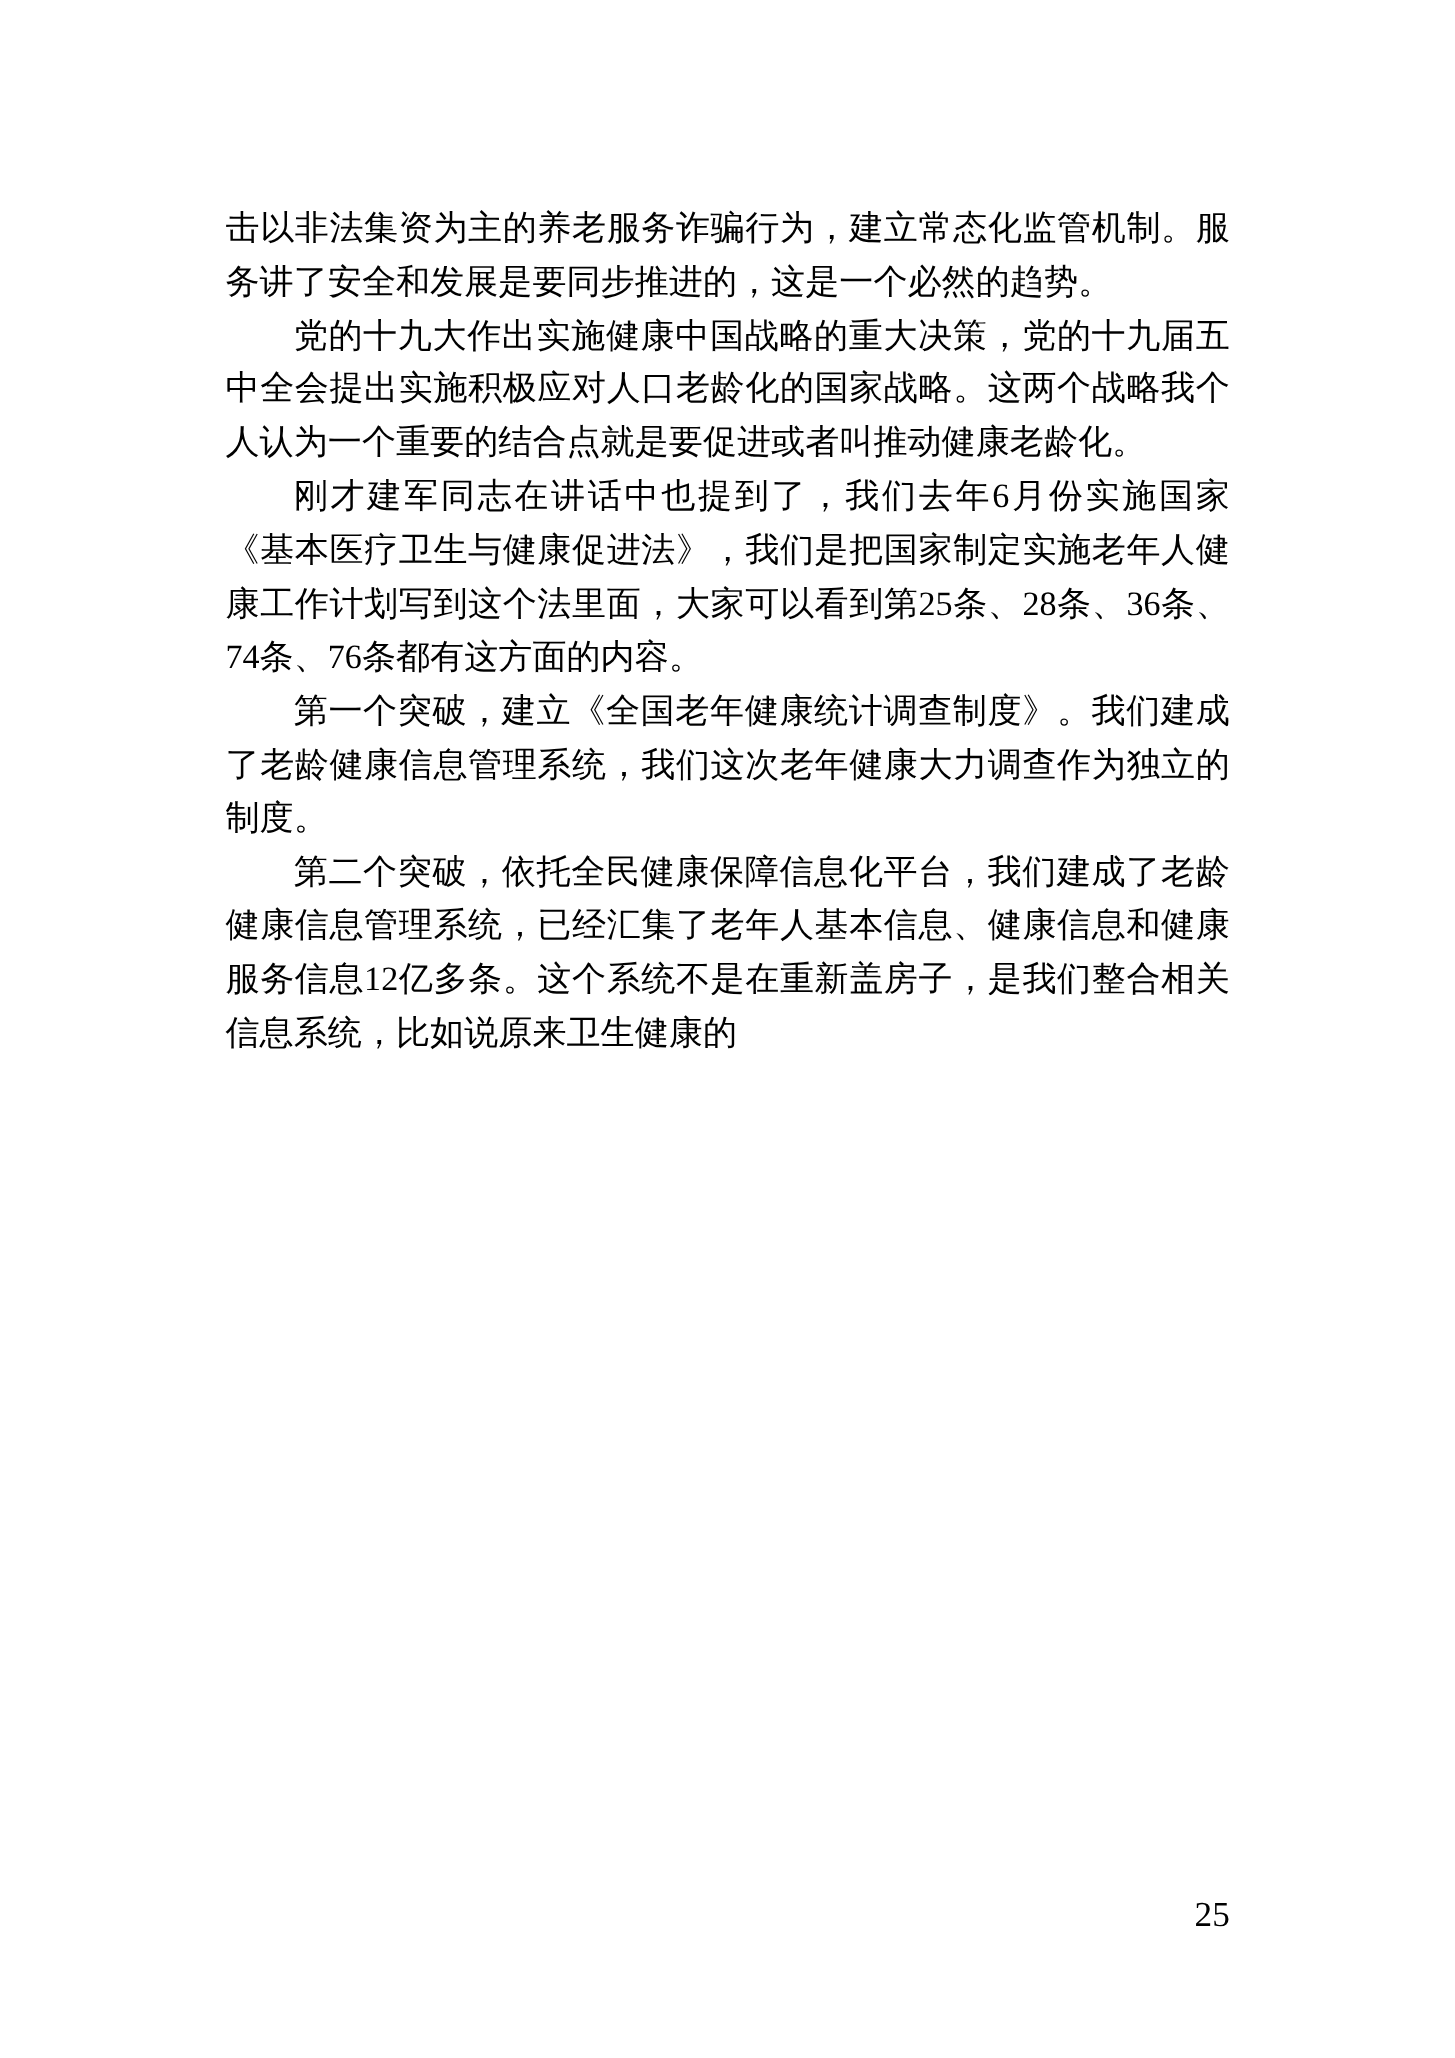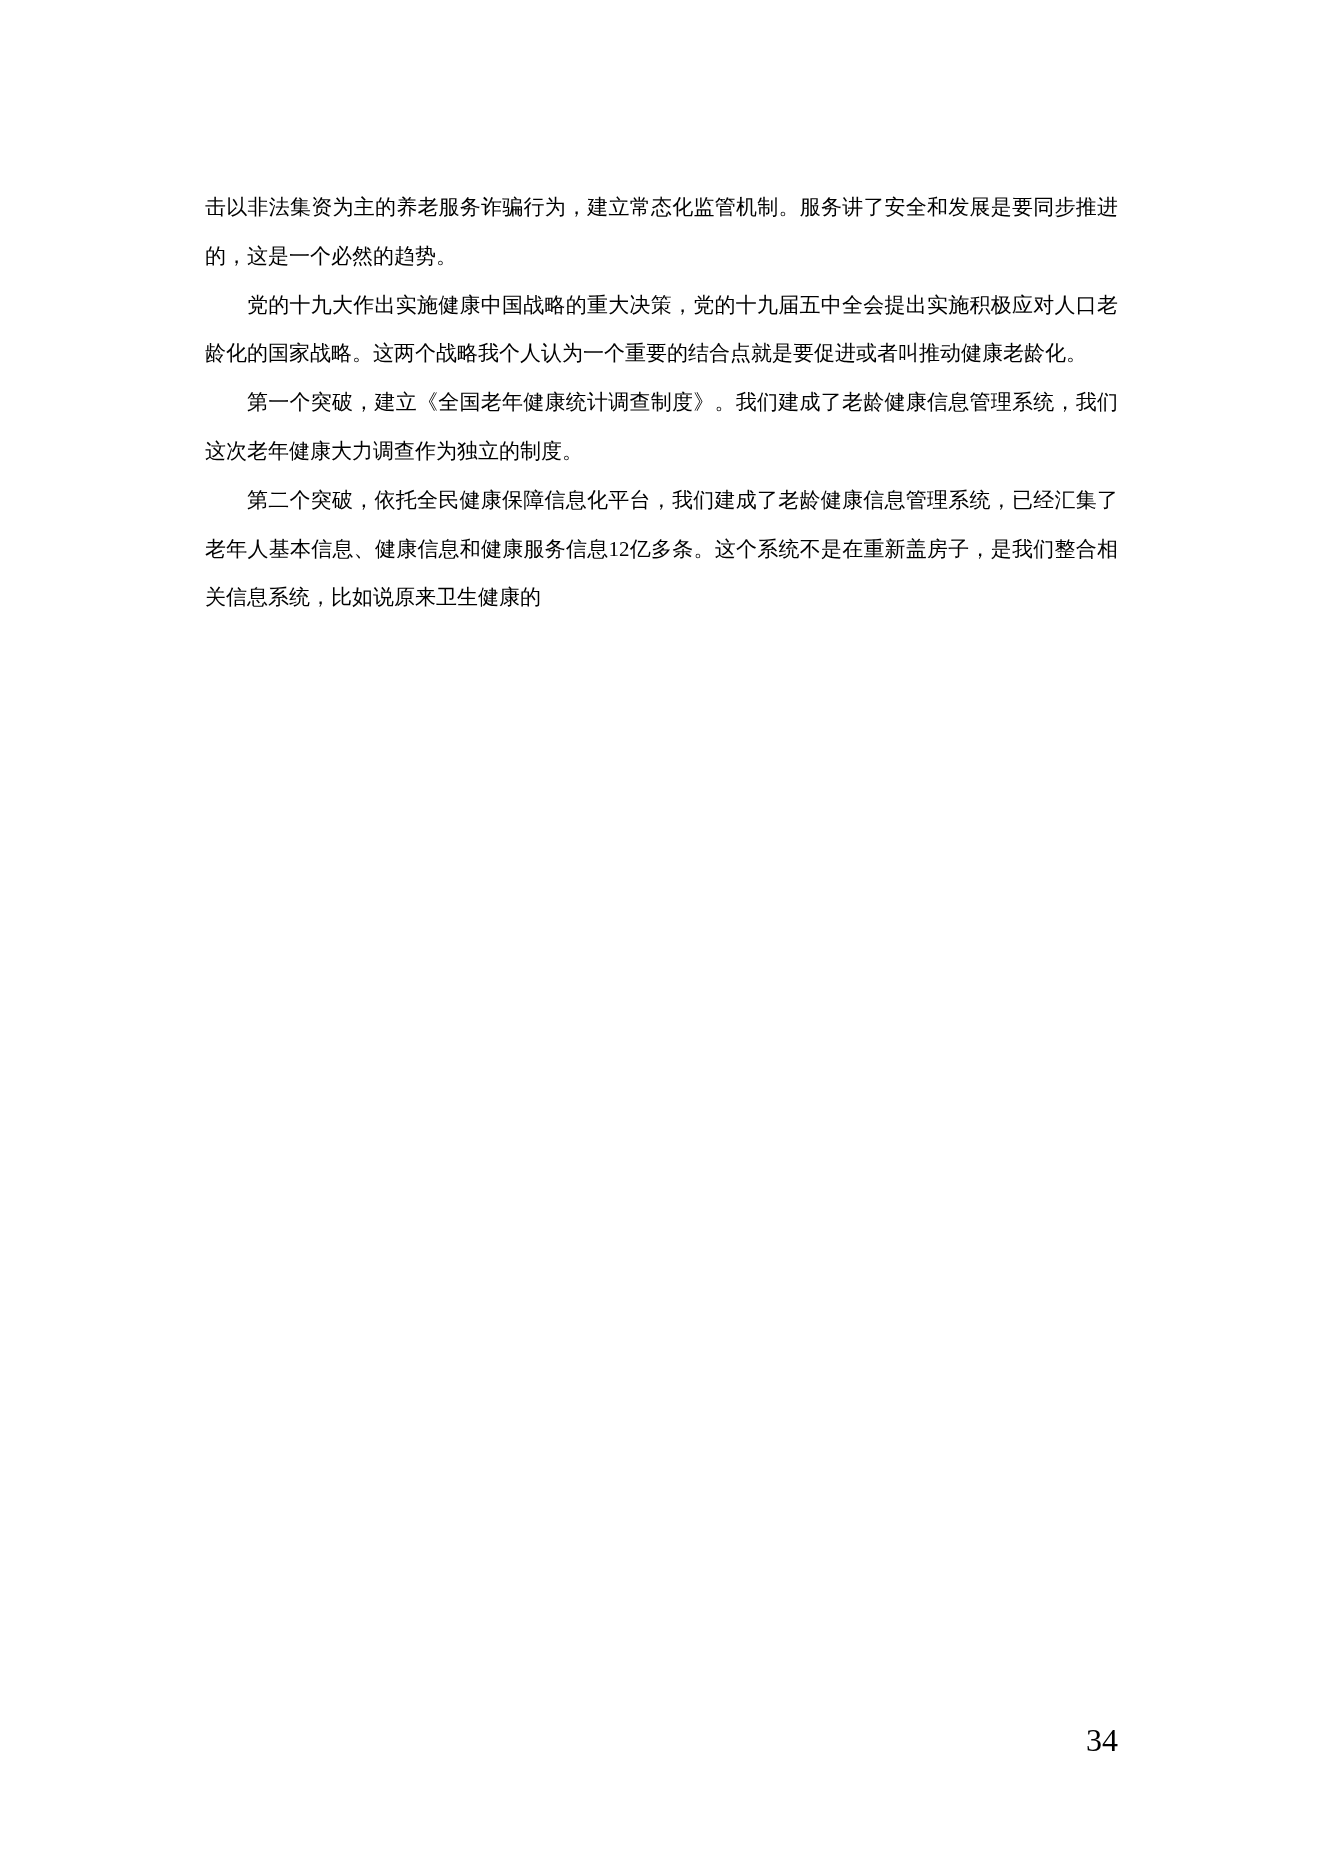--- a/index.html
+++ b/index.html
@@ -17,21 +17,21 @@
   }
   .page {
     position: absolute;
     inset: 0;
     padding: 183px 205px 0 205px;
     box-sizing: border-box;
     background: #ffffff;
   }
   p.body {
     margin: 0;
-    font-size: 21px;
+    font-size: 31px;
     line-height: 48.8px;
     text-align: justify;
     word-break: break-all;
   }
   p.body.indent {
     text-indent: 2em;
   }
   h1.doc-title {
     font-size: 38px;
     line-height: 56px;
@@ -50,18 +50,19 @@
 </style>
 </head>
 <body>
 
 <div class="page">
 
   <p class="body">击以非法集资为主的养老服务诈骗行为，建立常态化监管机制。服务讲了安全和发展是要同步推进的，这是一个必然的趋势。</p>
 
 
   <p class="body indent">党的十九大作出实施健康中国战略的重大决策，党的十九届五中全会提出实施积极应对人口老龄化的国家战略。这两个战略我个人认为一个重要的结合点就是要促进或者叫推动健康老龄化。</p>
+  <p class="body indent">刚才建军同志在讲话中也提到了，我们去年6月份实施国家《基本医疗卫生与健康促进法》，我们是把国家制定实施老年人健康工作计划写到这个法里面，大家可以看到第25条、28条、36条、74条、76条都有这方面的内容。</p>
   <p class="body indent">第一个突破，建立《全国老年健康统计调查制度》。我们建成了老龄健康信息管理系统，我们这次老年健康大力调查作为独立的制度。</p>
   <p class="body indent">第二个突破，依托全民健康保障信息化平台，我们建成了老龄健康信息管理系统，已经汇集了老年人基本信息、健康信息和健康服务信息12亿多条。这个系统不是在重新盖房子，是我们整合相关信息系统，比如说原来卫生健康的</p>
 
-  <div class="page-number">34</div>
+  <div class="page-number">25</div>
 
 </div>
 
 </body></html>

